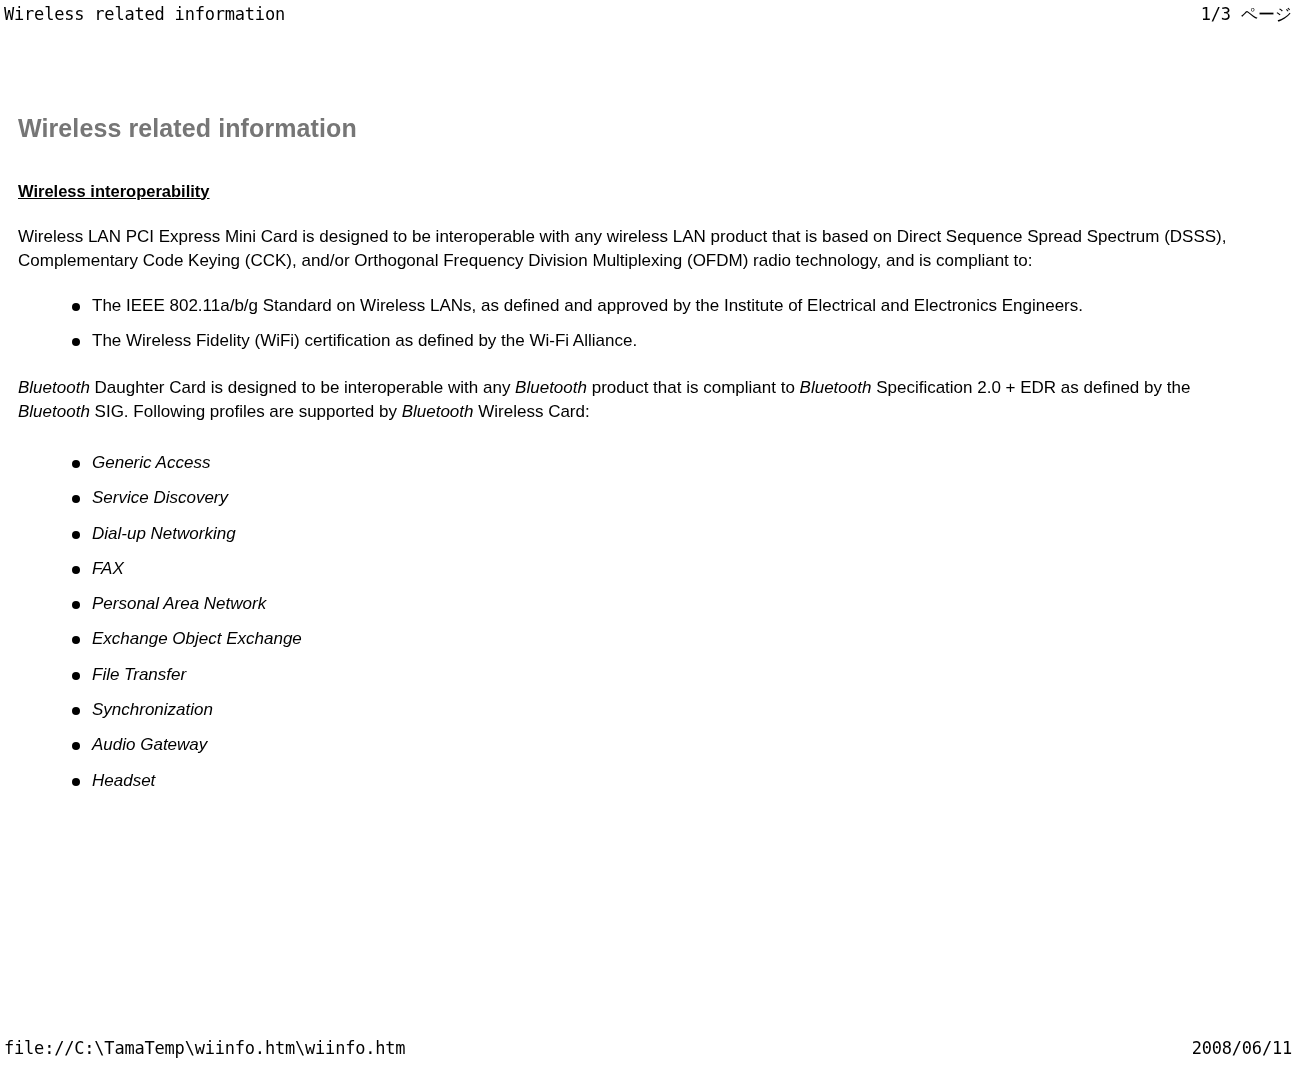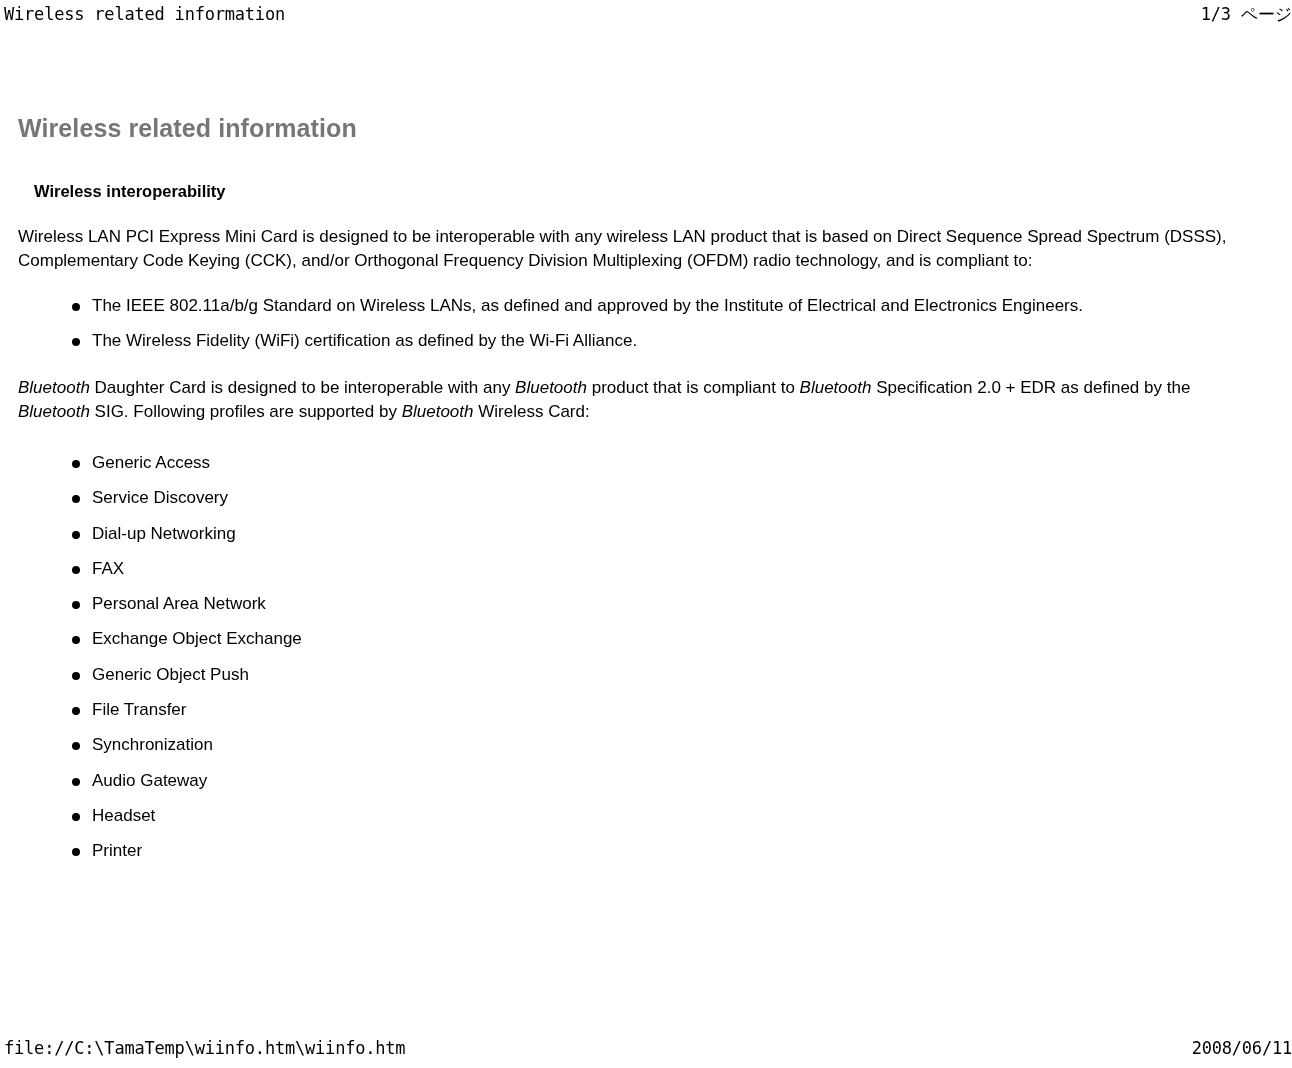--- a/index.html
+++ b/index.html
@@ -54,22 +54,23 @@
     color: #767676;
     margin: 58px 0 0 0;
     line-height: 1.18;
     letter-spacing: 0.1px;
   }
 
   .doc-subhead {
     font-size: 16.5px;
     font-weight: bold;
     color: #000000;
-    margin: 38px 0 0 16px;
+    margin: 38px 0 0 0;
     line-height: 1.2;
+    text-decoration: underline;
   }
 
   .doc-para {
     font-size: 17px;
     color: #000000;
     margin: 24px 0 0 0;
     line-height: 1.37;
     max-width: 1245px;
   }
   .doc-para em { }
@@ -93,21 +94,21 @@
     position: absolute;
     left: 54px;
     top: 9px;
     width: 8px;
     height: 8px;
     border-radius: 50%;
     background: #000000;
   }
 
   ul.list-tight > li { margin-top: 12px; }
-  ul.list-loose > li { margin-top: 0; padding-top: 6px; padding-bottom: 6px; }
+  ul.list-loose > li { margin-top: 0; padding-top: 6px; padding-bottom: 6px; font-style: italic; }
   ul.list-loose > li::before { top: 15px; }
 </style>
 </head>
 <body>
 
 <div class="print-header">
   <span class="chrome-left">Wireless related information</span>
   <span class="chrome-right">1/3 ページ</span>
 </div>
 
@@ -127,26 +128,24 @@
 
     <p class="doc-para"><em>Bluetooth</em><span> Daughter Card is designed to be interoperable with any </span><em>Bluetooth</em><span> product that is compliant to </span><em>Bluetooth</em><span> Specification 2.0 + EDR as defined by the </span><em>Bluetooth</em><span> SIG. Following profiles are supported by </span><em>Bluetooth</em><span> Wireless Card:</span></p>
 
     <ul class="doc-list list-loose">
       <li>Generic Access</li>
       <li>Service Discovery</li>
       <li>Dial-up Networking</li>
       <li>FAX</li>
       <li>Personal Area Network</li>
       <li>Exchange Object Exchange</li>
-      <li>Generic Object Push</li>
       <li>File Transfer</li>
       <li>Synchronization</li>
       <li>Audio Gateway</li>
       <li>Headset</li>
-      <li>Printer</li>
     </ul>
 
   </div>
 </div>
 
 <div class="print-footer">
   <span class="chrome-left">file://C:\TamaTemp\wiinfo.htm\wiinfo.htm</span>
   <span class="chrome-right">2008/06/11</span>
 </div>
 

